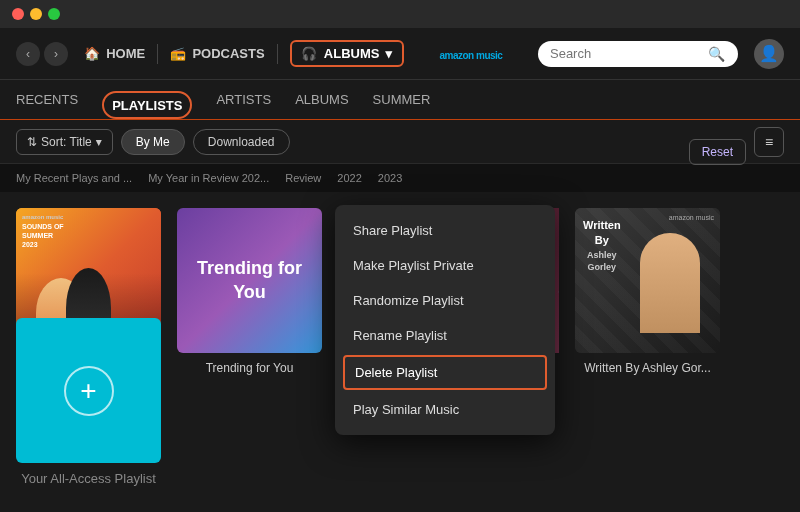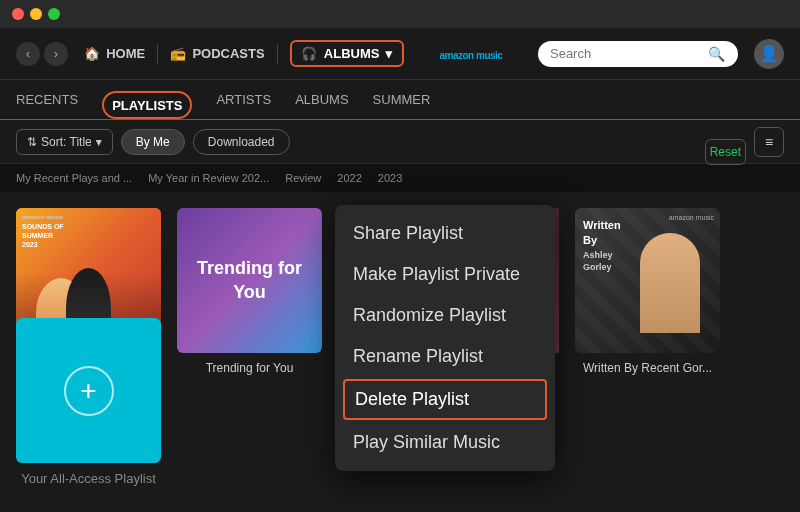--- a/index.html
+++ b/index.html
@@ -178,25 +178,25 @@
       padding: 5px 10px;
       border-radius: 6px;
       border: 1px solid #555;
       background: transparent;
       color: #ccc;
       font-size: 12px;
       cursor: pointer;
       display: flex; align-items: center; gap: 4px;
     }
     .reset-btn {
-      padding: 5px 4px;
+      padding: 5px 12px;
       border-radius: 6px;
       border: 1px solid #555;
       background: transparent;
-      color: #22c55e;
+      color: #c4b5fd;
       font-size: 12px;
       cursor: pointer;
       margin-top: 20px;
     }
     .filter-icon-btn {
       width: 30px; height: 30px;
       border-radius: 6px;
       border: 1px solid #555;
       background: transparent;
       color: #ccc;
@@ -297,21 +297,21 @@
       left: 335px;
       background: #2a2a2a;
       border-radius: 8px;
       padding: 8px 0;
       min-width: 220px;
       box-shadow: 0 8px 32px rgba(0,0,0,0.7);
       z-index: 100;
     }
     .context-menu-item {
       padding: 10px 18px;
-      font-size: 18px;
+      font-size: 13px;
       color: #ddd;
       cursor: pointer;
       display: flex; align-items: center;
     }
     .context-menu-item.delete-item {
       border: 2px solid #e05c2e;
       margin: 2px 8px;
       border-radius: 4px;
       padding: 8px 10px;
       color: #fff;
@@ -454,37 +454,37 @@
 
   <div class="playlist-card" style="overflow:hidden;max-width:60px;">
     <div class="playlist-thumbnail card-dark2" style="width:145px;">
       <div style="width:100%;height:100%;background:linear-gradient(135deg,#4a1a2a,#8a3a5a);display:flex;align-items:center;justify-content:center;font-size:28px;">🎵</div>
     </div>
     <div class="playlist-card-label"></div>
   </div>
 
   <div class="playlist-card">
     <div class="playlist-thumbnail card-written">
-      <div style="width:100%;height:100%;background:linear-gradient(135deg,#3a3a3a,#1a1a1a);display:flex;align-items:center;justify-content:center;position:relative;">
+      <div style="width:100%;height:100%;background:linear-gradient(135deg,#3a3a3a,#1a1a1a);display:flex;align-items:center;justify-content:center;position:relative;text-align:center;">
 
         <div style="position:absolute;top:0;left:0;right:0;bottom:0;background:repeating-linear-gradient(45deg,transparent,transparent 10px,rgba(255,255,255,0.03) 10px,rgba(255,255,255,0.03) 20px);"></div>
 
         <div style="position:absolute;bottom:0;right:10px;width:80px;height:120px;overflow:hidden;">
           <div style="width:60px;height:100px;background:linear-gradient(to bottom,#e0b080,#c09060);border-radius:30px 30px 0 0;margin:0 auto;"></div>
         </div>
         <div style="position:absolute;top:10px;left:8px;font-size:11px;font-weight:700;color:#fff;line-height:1.4;">
           <div>Written</div>
           <div>By</div>
           <div style="font-size:9px;color:#ccc;">Ashley</div>
           <div style="font-size:9px;color:#ccc;">Gorley</div>
         </div>
         <div style="position:absolute;top:6px;right:6px;font-size:7px;color:#aaa;">amazon music</div>
       </div>
     </div>
-    <div class="playlist-card-label">Written By Recent Gor...</div>
+    <div class="playlist-card-label">Written By Ashley Gor...</div>
   </div>
 
   <div class="playlist-card" style="position:absolute;left:16px;top:318px;">
     <div class="playlist-thumbnail card-create">
       <div class="card-create-inner">
         <div class="plus-circle">+</div>
       </div>
     </div>
     <div class="playlist-card-label" style="font-size:13px;color:#888;">Your All-Access Playlist</div>
   </div>

